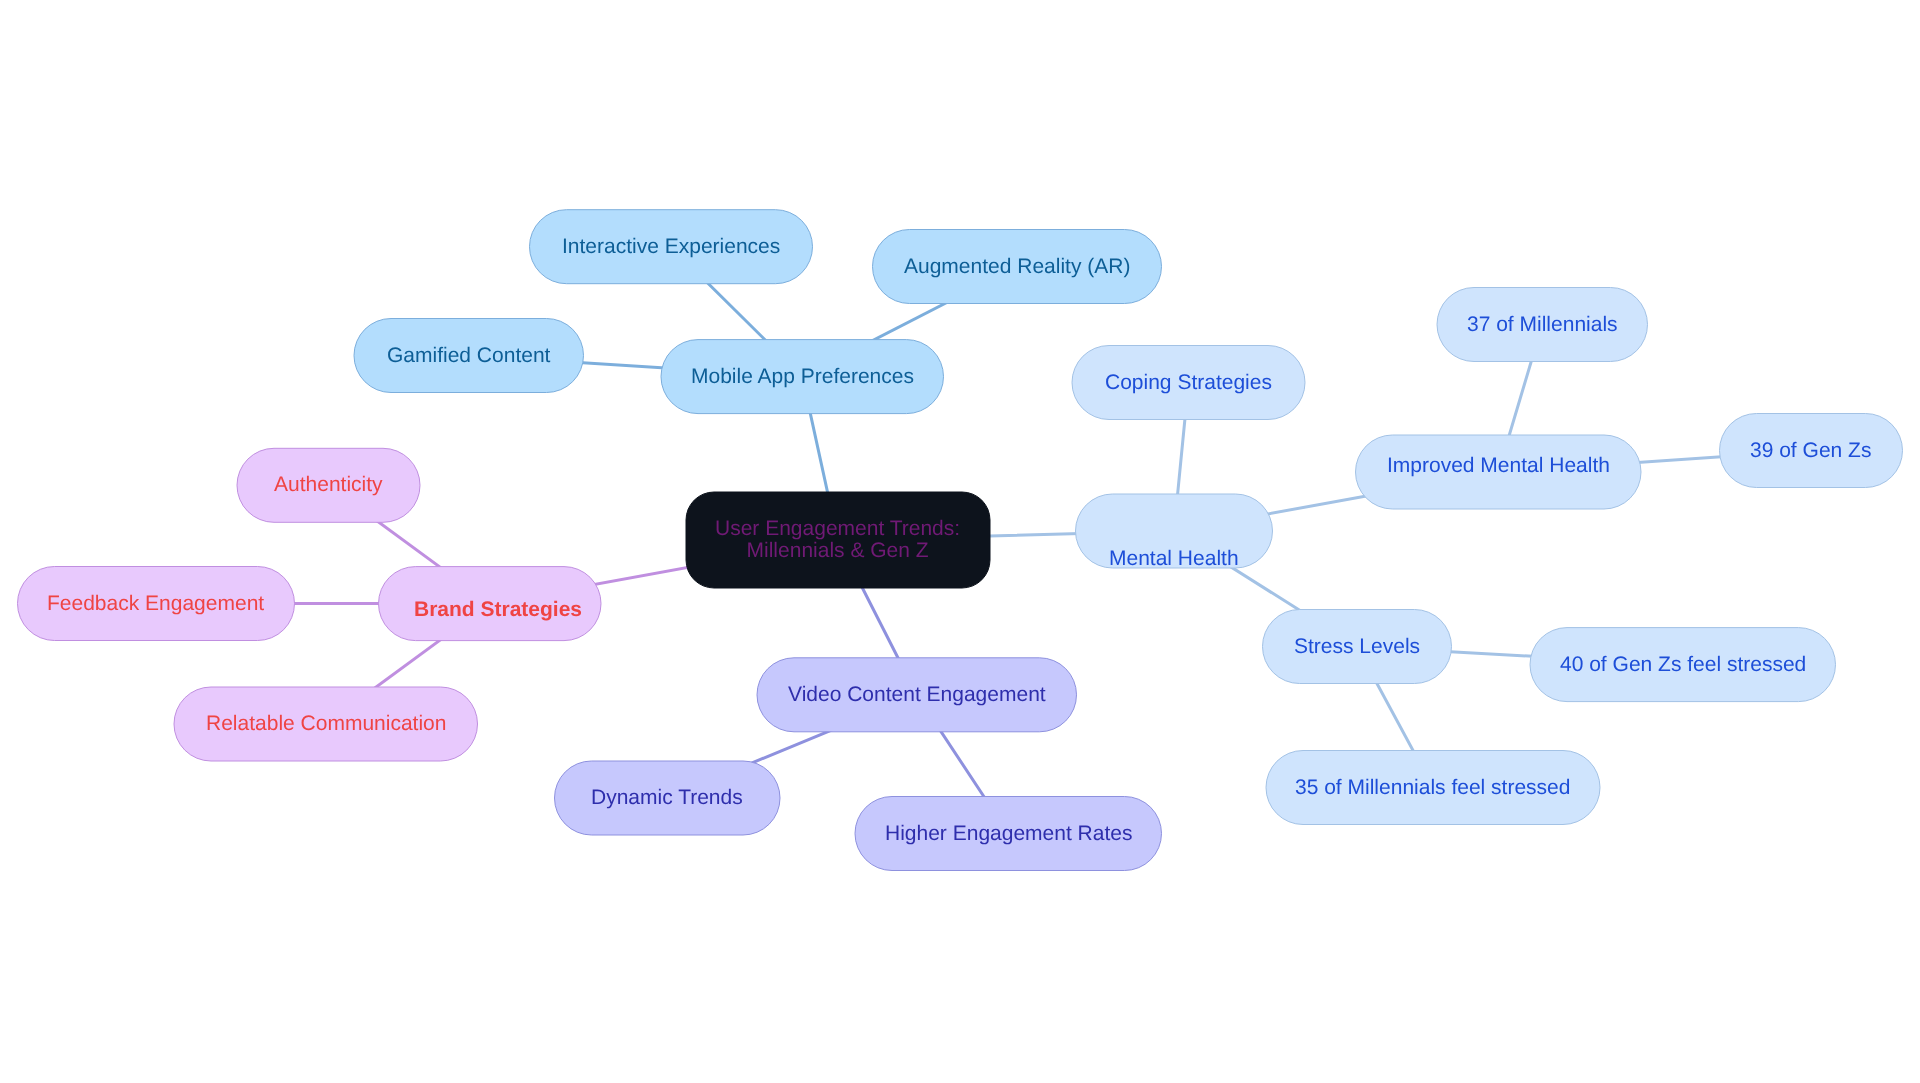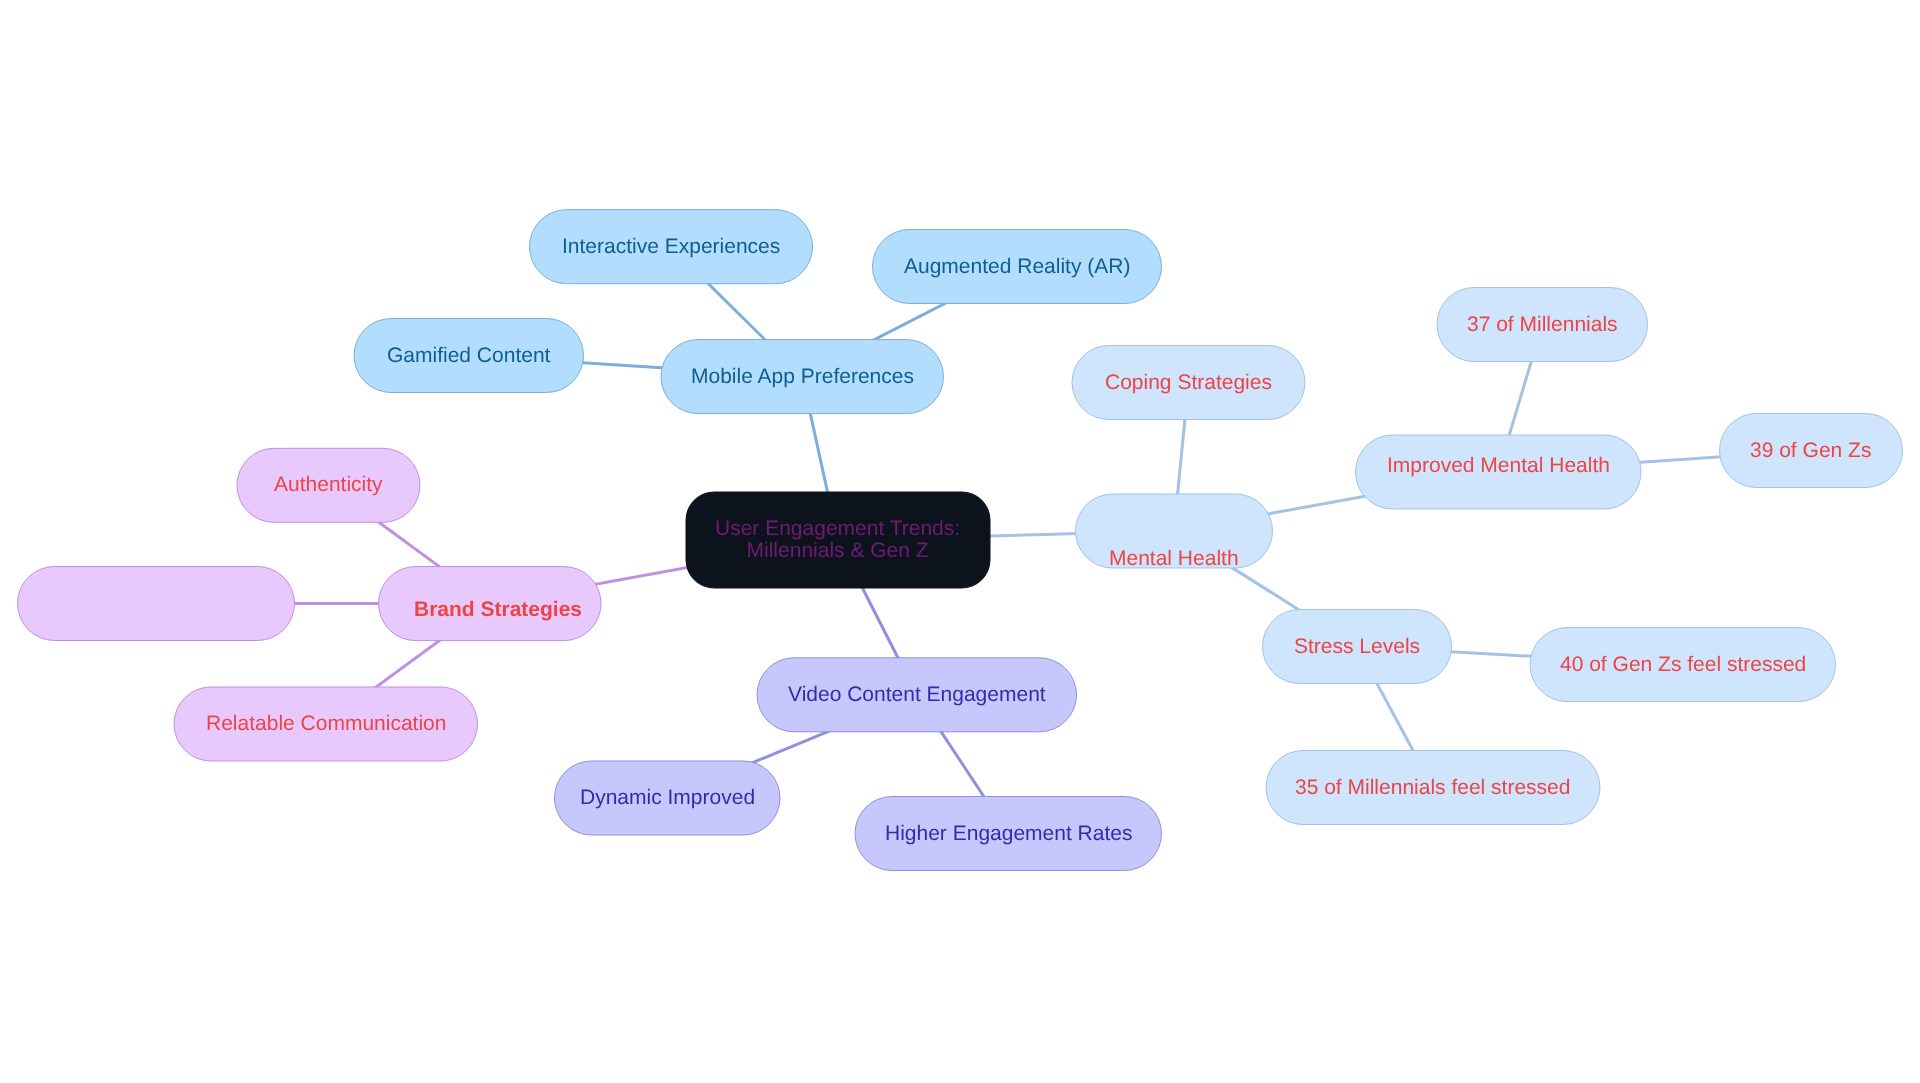--- a/index.html
+++ b/index.html
@@ -10,21 +10,21 @@
   #graph-layer{position:absolute;left:0;top:0;width:1920px;height:1083px;}
   .edge{stroke-width:3;stroke-linecap:round;fill:none;}
   .node-shape{stroke-width:1;}
   #label-layer{position:absolute;left:0;top:0;width:1920px;height:1083px;}
   .node{position:absolute;display:flex;align-items:center;justify-content:center;
         box-sizing:border-box;font-size:21px;line-height:22px;text-align:center;
         white-space:pre-line;letter-spacing:0;}
   .node .label{display:block;transform:translateZ(0);will-change:transform;}
   .n-root{color:#701a75;}
   .n-blue1{color:#0d5e96;}
-  .n-blue2{color:#ef4444;}
+  .n-blue2{color:#1d4ed8;}
   .n-purple{color:#ef4444;}
   .n-violet{color:#2e2eac;}
 </style>
 </head>
 <body>
 
 <div id="canvas">
 
   <svg id="graph-layer" viewBox="0 0 1920 1083" width="1920" height="1083">
     <g>
@@ -112,27 +112,30 @@
     </div>
     <div class="node n-blue2" style="left:1266px;top:750.5px;width:334px;height:74px;">
       <span class="label">35 of Millennials feel stressed</span>
     </div>
     <div class="node n-purple" style="left:387px;top:566.6px;width:222.5px;height:86px;font-weight:bold;">
       <span class="label">Brand Strategies</span>
     </div>
     <div class="node n-purple" style="left:237px;top:448.3px;width:183px;height:74px;">
       <span class="label">Authenticity</span>
     </div>
+    <div class="node n-purple" style="left:17.5px;top:566.5px;width:277px;height:74px;">
+      <span class="label">Feedback Engagement</span>
+    </div>
     <div class="node n-purple" style="left:174px;top:687px;width:303.5px;height:74px;">
       <span class="label">Relatable Communication</span>
     </div>
     <div class="node n-violet" style="left:757px;top:657.8px;width:319.5px;height:74px;">
       <span class="label">Video Content Engagement</span>
     </div>
     <div class="node n-violet" style="left:554.5px;top:761px;width:225.5px;height:74px;">
-      <span class="label">Dynamic Improved</span>
+      <span class="label">Dynamic Trends</span>
     </div>
     <div class="node n-violet" style="left:855px;top:796.5px;width:306.5px;height:74px;">
       <span class="label">Higher Engagement Rates</span>
     </div>
   </div>
 
 </div>
 
 </body></html>

